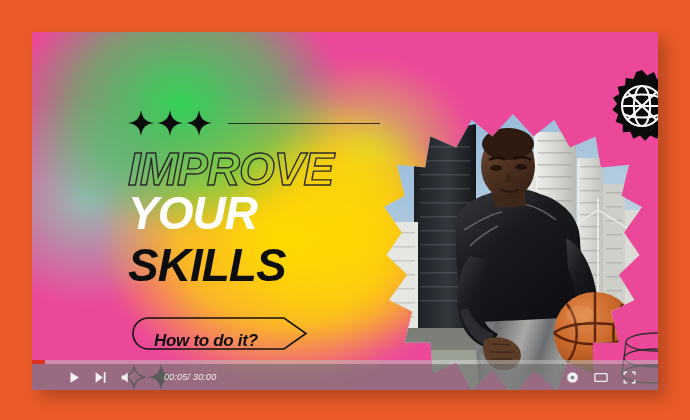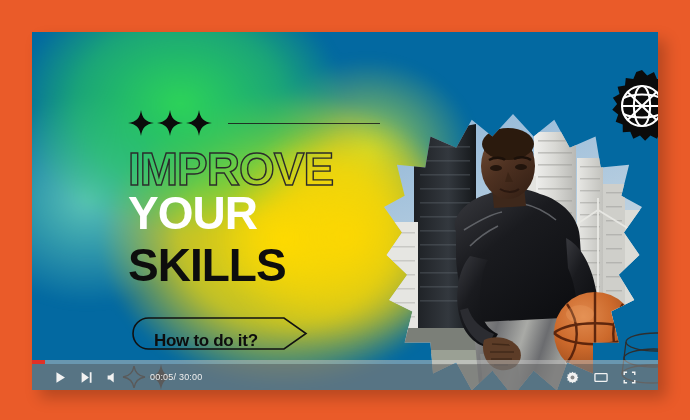--- a/index.html
+++ b/index.html
@@ -6,22 +6,23 @@
   body{
     width:690px;height:420px;overflow:hidden;
     font-family:"Liberation Sans", sans-serif;
     background:#ea5b29;
   }
   .stage{position:relative;width:690px;height:420px;background:#ea5b29;}
 
   
   .card{
     position:absolute;left:32px;top:32px;width:626px;height:358px;
-    background:#0369a1;overflow:hidden;
+    background:#ec4899;overflow:hidden;
     box-shadow:8px 8px 14px rgba(0,0,0,.22);
+    font-style:italic;
   }
 
   
   .blob{
     position:absolute;left:-70px;top:-40px;width:520px;height:400px;
     background:
       radial-gradient(ellipse 230px 180px at 42% 28%, rgba(46,214,86,.98) 0%, rgba(46,214,86,.55) 45%, rgba(46,214,86,0) 72%),
       radial-gradient(ellipse 250px 200px at 62% 62%, rgba(255,221,0,1) 0%, rgba(255,221,0,.75) 42%, rgba(255,221,0,0) 74%),
       radial-gradient(ellipse 170px 150px at 24% 52%, rgba(120,226,188,.75) 0%, rgba(120,226,188,0) 70%),
       radial-gradient(ellipse 150px 130px at 78% 40%, rgba(198,232,60,.85) 0%, rgba(198,232,60,0) 72%);
@@ -98,21 +99,21 @@
   .progress{
     position:absolute;left:0;bottom:26px;width:100%;height:4px;
     background:rgba(190,190,190,.55);
   }
   .progress .played{position:absolute;left:0;top:0;height:100%;width:2%;background:#e03127;}
   .controls{
     position:absolute;left:0;bottom:0;width:100%;height:26px;
     background:rgba(120,120,120,.72);
     display:flex;align-items:center;
   }
-  .ctl-left{display:flex;align-items:center;gap:13px;padding-left:22px;}
+  .ctl-left{display:flex;align-items:center;gap:13px;padding-left:36px;}
   .ctl-right{margin-left:auto;display:flex;align-items:center;gap:15px;padding-right:22px;}
   .time{color:#efefef;font-size:9px;font-family:"Liberation Sans", sans-serif;padding-left:18px;letter-spacing:.2px;}
   .ctl-icon{display:block;}
 </style>
 </head>
 <body>
 
 <div class="stage">
   <div class="card">
 

